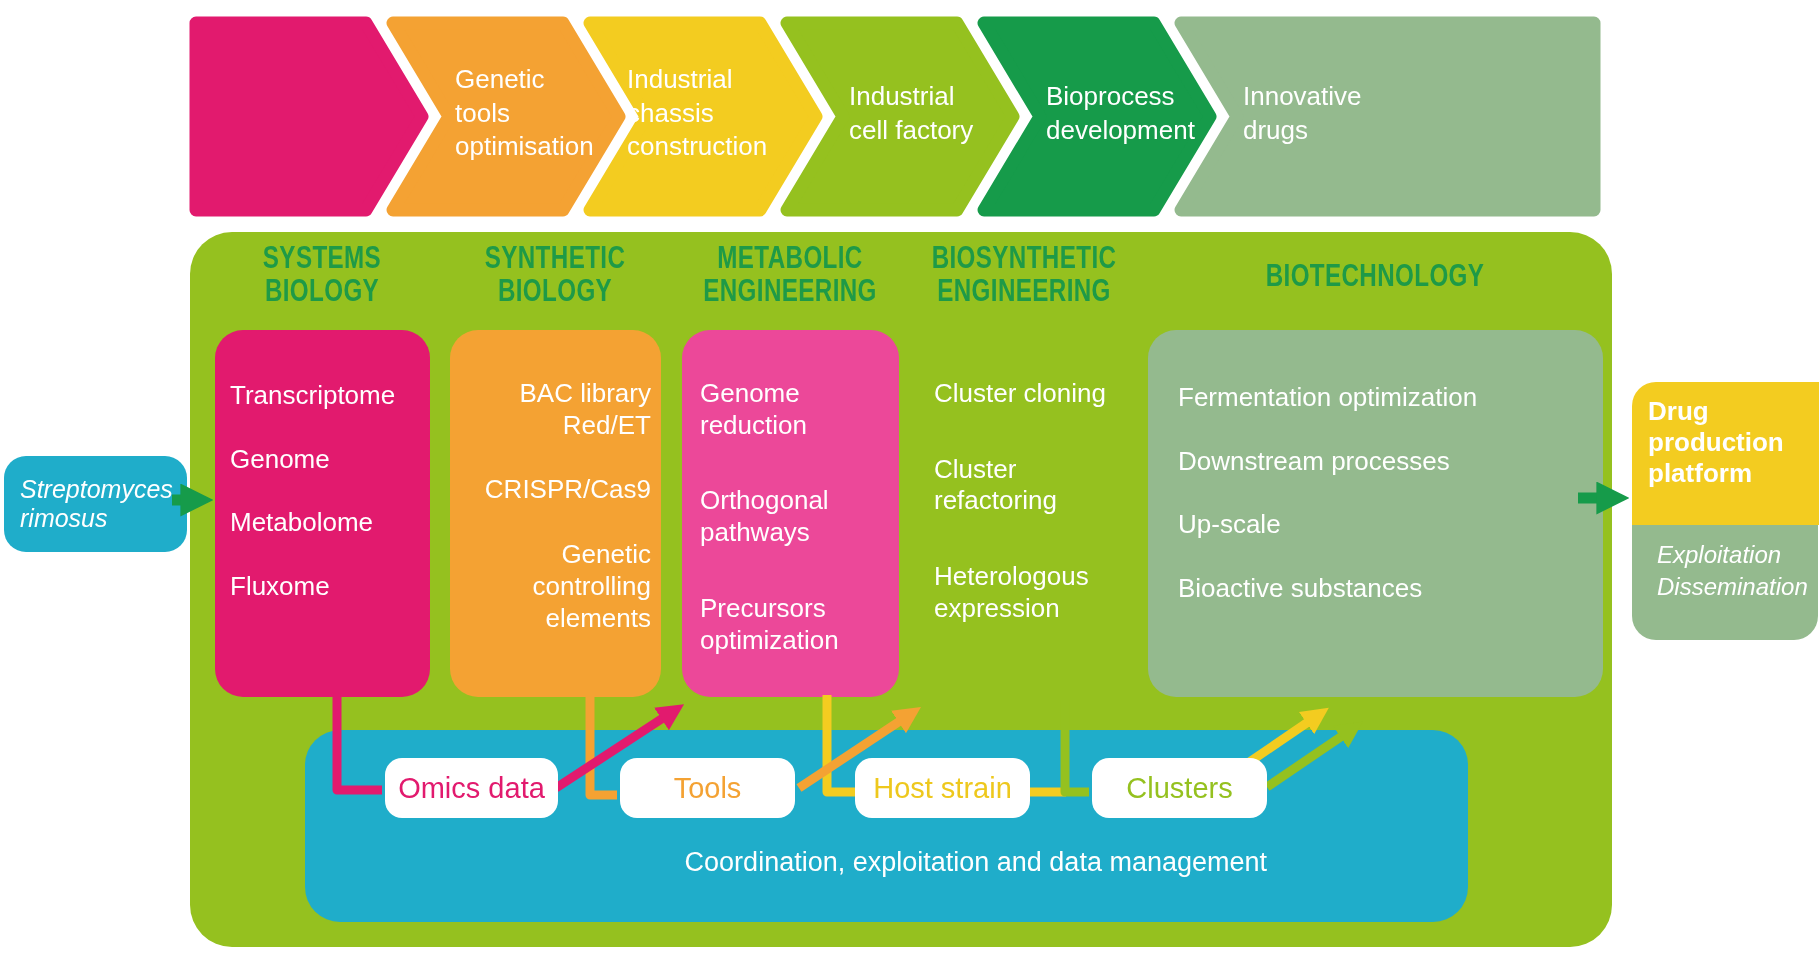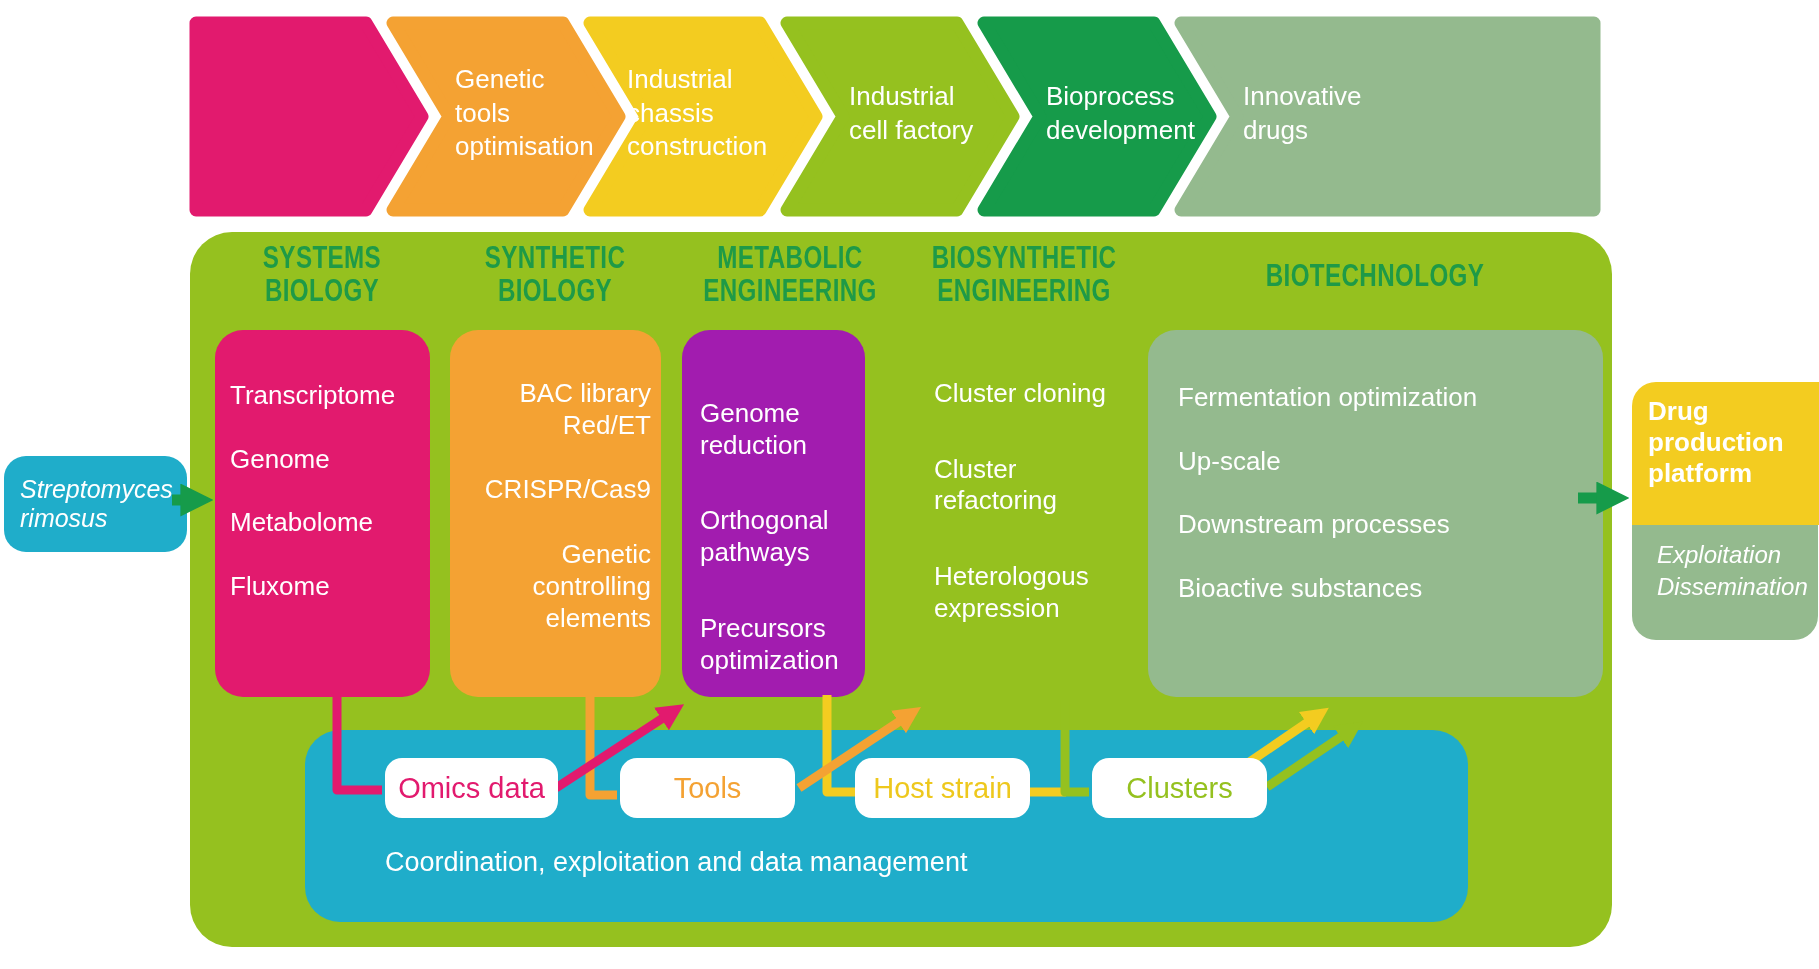--- a/index.html
+++ b/index.html
@@ -23,21 +23,21 @@
     font-size:31px;font-weight:bold;line-height:1.06;letter-spacing:.5px;
     transform:scaleX(.78);transform-origin:center top;z-index:3;
   }
   .col-box{
     position:absolute;top:330px;height:367px;border-radius:28px;z-index:3;
     color:#ffffff;font-size:26px;line-height:1.22;box-sizing:border-box;
     display:flex;flex-direction:column;
   }
   .box-pink{left:215px;width:215px;background:#e21a6e;padding:50px 12px 0 15px;gap:32px;}
   .box-orange{left:450px;width:211px;background:#f4a233;padding:48px 10px 0 17px;gap:33px;text-align:right;}
-  .box-yellow{left:682px;width:183px;background:#a21caf;padding:68px 10px 0 18px;gap:44px;}
+  .box-yellow{left:682px;width:217px;background:#ec4899;padding:48px 10px 0 18px;gap:44px;}
   .box-sage{left:1148px;width:455px;background:#94ba8e;padding:52px 10px 0 30px;gap:32px;}
   .col-plain{
     position:absolute;left:934px;top:378px;width:205px;z-index:3;color:#ffffff;
     font-size:26px;line-height:1.22;display:flex;flex-direction:column;gap:44px;
   }
   
   .input-box{
     position:absolute;left:4px;top:456px;width:183px;height:96px;background:#1fadca;
     border-radius:22px;color:#ffffff;font-style:italic;font-size:25px;line-height:1.18;
     display:flex;align-items:center;box-sizing:border-box;padding-left:16px;z-index:3;
@@ -59,21 +59,21 @@
   }
   .pill{
     position:absolute;top:758px;height:60px;background:#ffffff;border-radius:17px;
     display:flex;align-items:center;justify-content:center;font-size:29px;z-index:6;
   }
   .pill-omics{left:385px;width:173px;color:#e21a6e;}
   .pill-tools{left:620px;width:175px;color:#f4a233;}
   .pill-host{left:855px;width:175px;color:#eec81d;}
   .pill-clusters{left:1092px;width:175px;color:#95c11f;}
   .coord-label{
-    position:absolute;left:385px;top:847px;width:882px;text-align:left;color:#ffffff;
+    position:absolute;left:385px;top:847px;width:882px;text-align:right;color:#ffffff;
     font-size:27px;z-index:4;
   }
   .lines{position:absolute;left:0;top:0;z-index:5;pointer-events:none;}
   .chevrons{position:absolute;left:0;top:0;z-index:1;}
 </style>
 </head>
 <body>
 
 <div id="stage">
 
@@ -122,22 +122,22 @@
   </div>
 
   <div class="col-plain">
     <div>Cluster cloning</div>
     <div>Cluster refactoring</div>
     <div>Heterologous expression</div>
   </div>
 
   <div class="col-box box-sage">
     <div>Fermentation optimization</div>
+    <div>Downstream processes</div>
     <div>Up-scale</div>
-    <div>Downstream processes</div>
     <div>Bioactive substances</div>
   </div>
 
   <div class="input-box">
     <span>Streptomyces rimosus</span>
   </div>
 
   <div class="output-title">
     <span>Drug production platform</span>
   </div>

